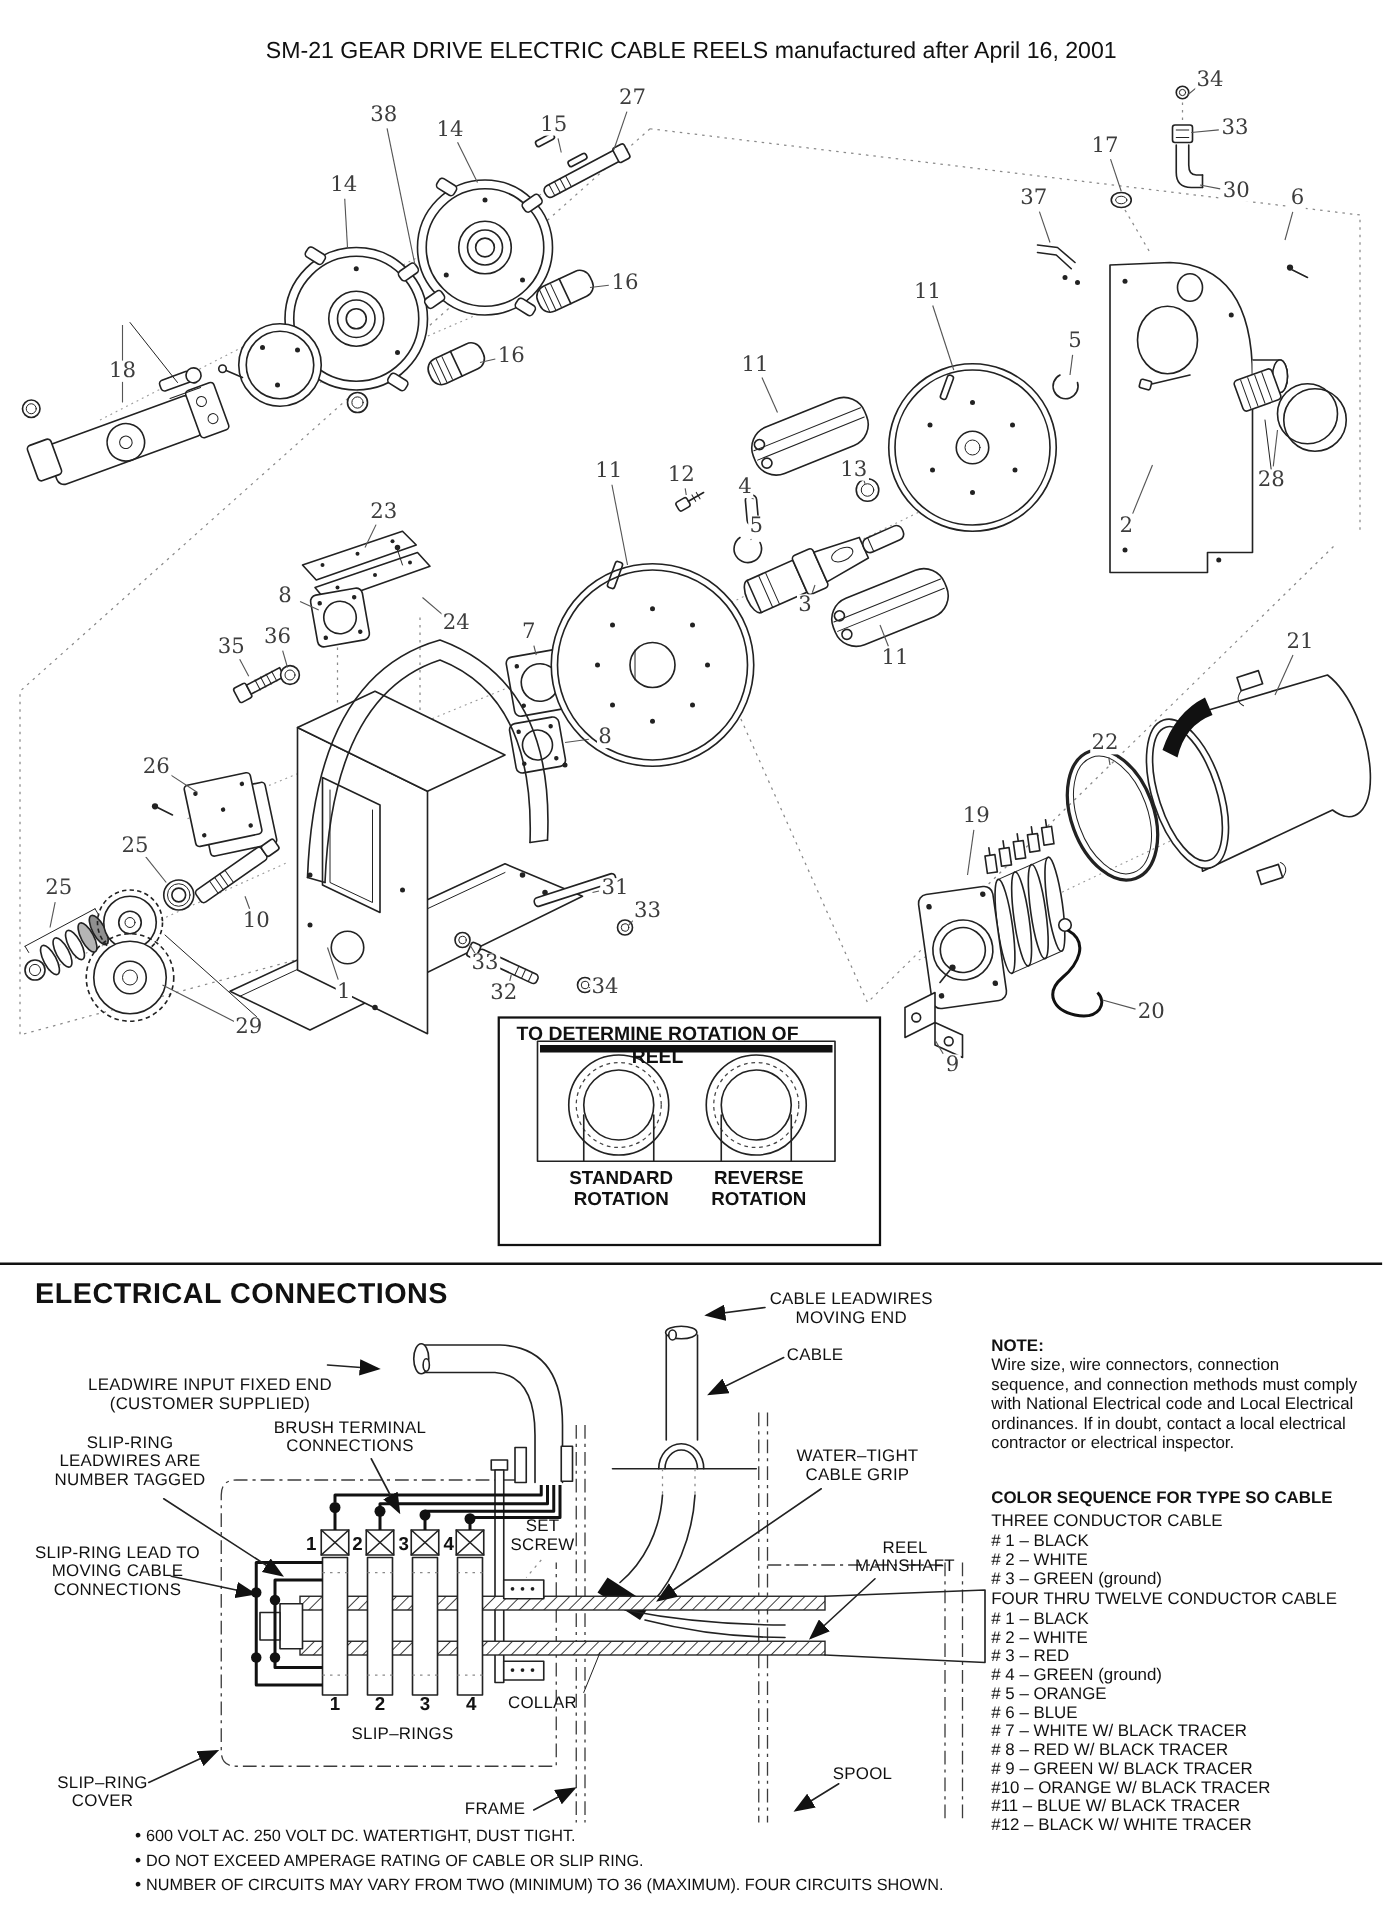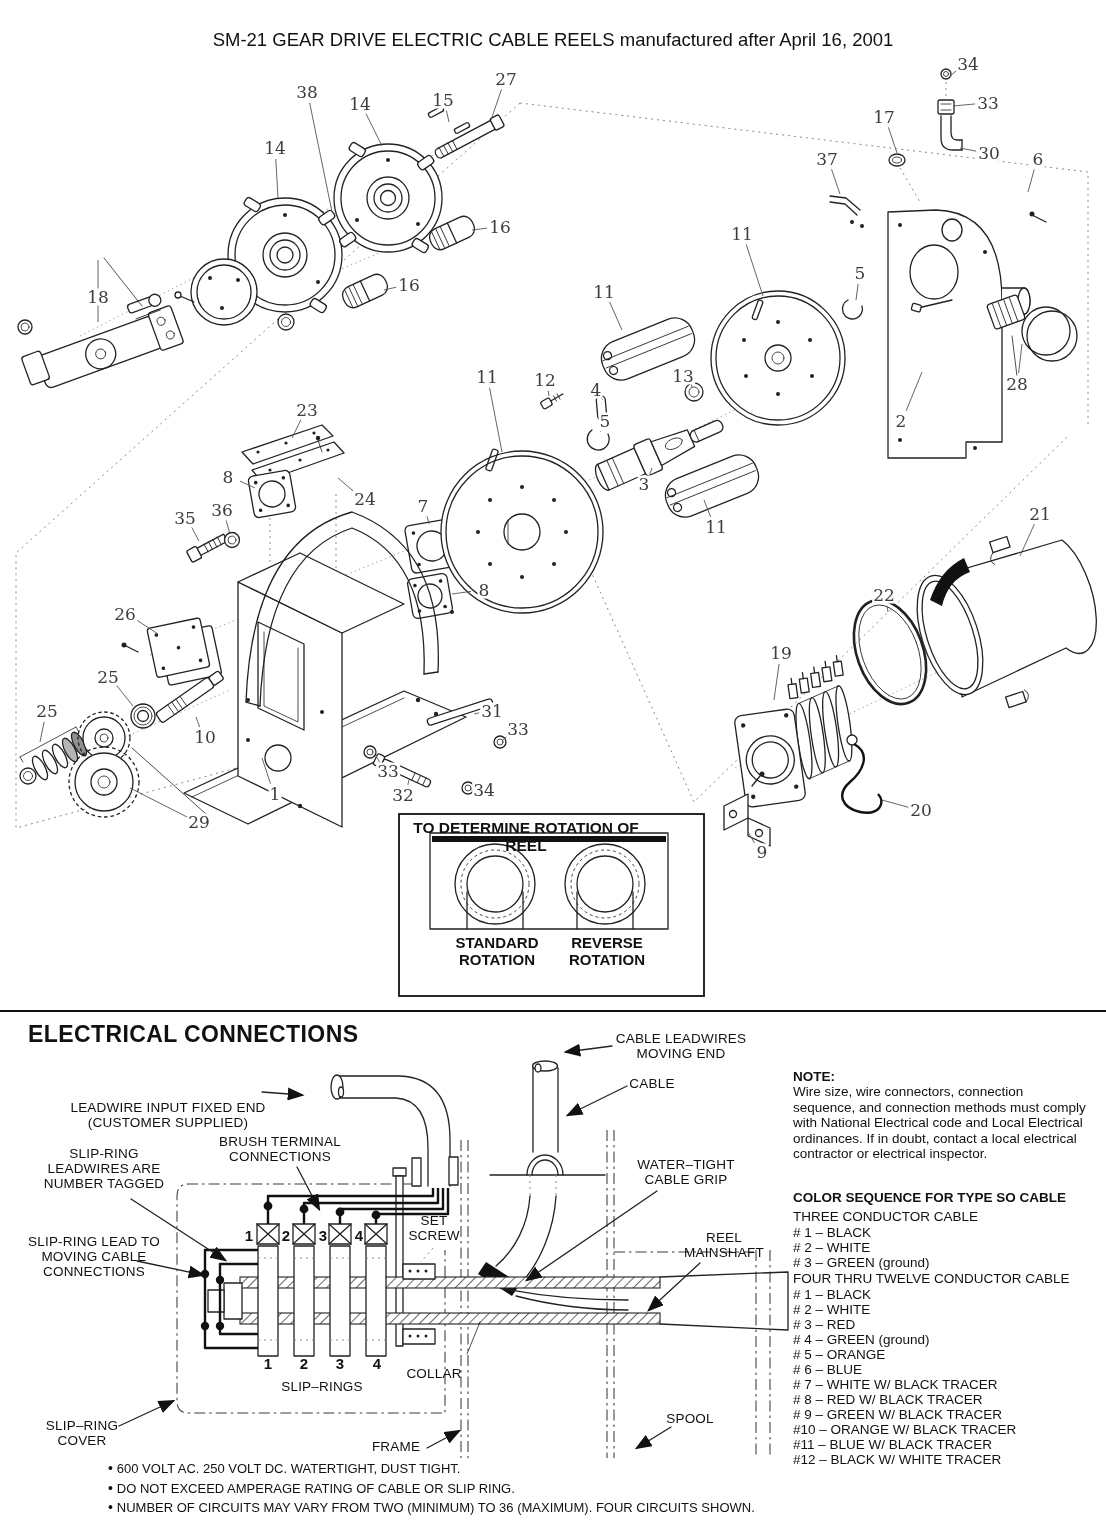--- a/index.html
+++ b/index.html
@@ -741,21 +741,21 @@
 NUMBER TAGGED</div>
         <div class="co" style="left: 94px; top: 1234px;">SLIP-RING LEAD TO
 MOVING CABLE
 CONNECTIONS</div>
         <div class="co" style="left: 686px; top: 1157px;">WATER–TIGHT
 CABLE GRIP</div>
         <div class="co" style="left: 434px; top: 1213px;">SET
 SCREW</div>
         <div class="co" style="left: 724px; top: 1230px;">REEL
 MAINSHAFT</div>
-        <div class="co" style="left: 434px; top: 1354px; margin-top: 12px;">COLLAR</div>
+        <div class="co" style="left: 434px; top: 1354px;">COLLAR</div>
         <div class="co" style="left: 322px; top: 1379px;">SLIP–RINGS</div>
         <div class="co" style="left: 690px; top: 1411px;">SPOOL</div>
         <div class="co" style="left: 396px; top: 1439px;">FRAME</div>
         <div class="co" style="left: 82px; top: 1418px;">SLIP–RING
 COVER</div>
         <div class="co b" style="left: 249px; top: 1228px;">1</div>
         <div class="co b" style="left: 286px; top: 1228px;">2</div>
         <div class="co b" style="left: 323px; top: 1228px;">3</div>
         <div class="co b" style="left: 359px; top: 1228px;">4</div>
         <div class="co b" style="left: 268px; top: 1356px;">1</div>

